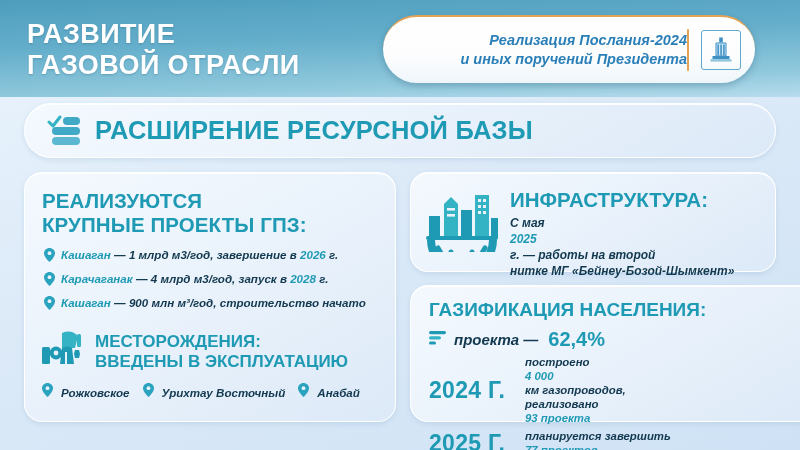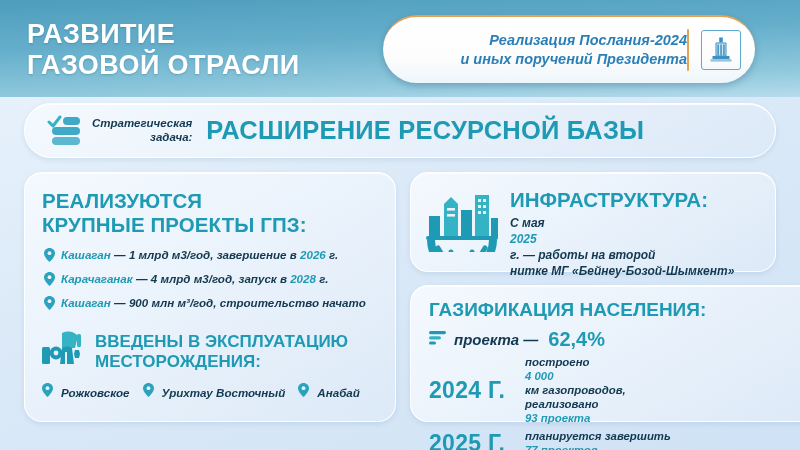--- a/index.html
+++ b/index.html
@@ -143,24 +143,20 @@
 </div>
 
 <div class="card strategic">
   <div>
     <svg width="34" height="33" viewBox="0 0 34 33">
       <path d="M2 10 l4 4 l7 -9" stroke="#34b3c4" stroke-width="3" fill="none" stroke-linecap="round" stroke-linejoin="round"></path>
       <rect x="16" y="5" width="17" height="8" rx="4" fill="#3fa9c6"></rect>
       <rect x="5" y="15" width="28" height="8" rx="4" fill="#3fa9c6"></rect>
       <rect x="5" y="25" width="28" height="8" rx="4" fill="#5cb8d1"></rect>
     </svg>
-  </div>
-  <div class="strategic-label">
-    <span>Стратегическая</span>
-    <span>задача:</span>
   </div>
   <div class="strategic-value">РАСШИРЕНИЕ РЕСУРСНОЙ БАЗЫ</div>
 </div>
 
 <div class="card card-projects">
   <div class="h-teal">
     <span>РЕАЛИЗУЮТСЯ</span>
     <span>КРУПНЫЕ ПРОЕКТЫ ГПЗ:</span>
   </div>
 
@@ -207,22 +203,22 @@
         <circle cx="14" cy="23" r="6.4" fill="#1f9ab4"></circle>
         <circle cx="14" cy="23" r="2.4" fill="#e8f1fb"></circle>
         <path d="M20 3 q9 -4 16 3 l-3 12 -13 0 z" fill="#34b3c4"></path>
         <rect x="35" y="4" width="4" height="13" rx="1.5" fill="#34b3c4"></rect>
         <path d="M20 18 q5 -3 10 0 l2 16 -14 0 z" fill="#1f9ab4"></path>
         <rect x="23" y="22" width="2" height="12" fill="#e8f1fb"></rect>
         <path d="M33 20 l4 0 1 4 -1 4 -4 0 -1 -4 z" fill="#1f9ab4"></path>
       </svg>
     </span>
     <div class="commissioned-h">
+      <span>МЕСТОРОЖДЕНИЯ:</span>
       <span>ВВЕДЕНЫ В ЭКСПЛУАТАЦИЮ</span>
-      <span>МЕСТОРОЖДЕНИЯ:</span>
     </div>
   </div>
 
   <div class="fields">
     <div class="field">
       <span>
         <svg width="11" height="14" viewBox="0 0 11 14">
             <path d="M5.5 0C2.5 0 0 2.4 0 5.3 0 9.1 5.5 14 5.5 14S11 9.1 11 5.3C11 2.4 8.5 0 5.5 0z" fill="#2aa3bf"></path>
             <circle cx="5.5" cy="5.2" r="1.9" fill="#eaf3fb"></circle>
           </svg>

